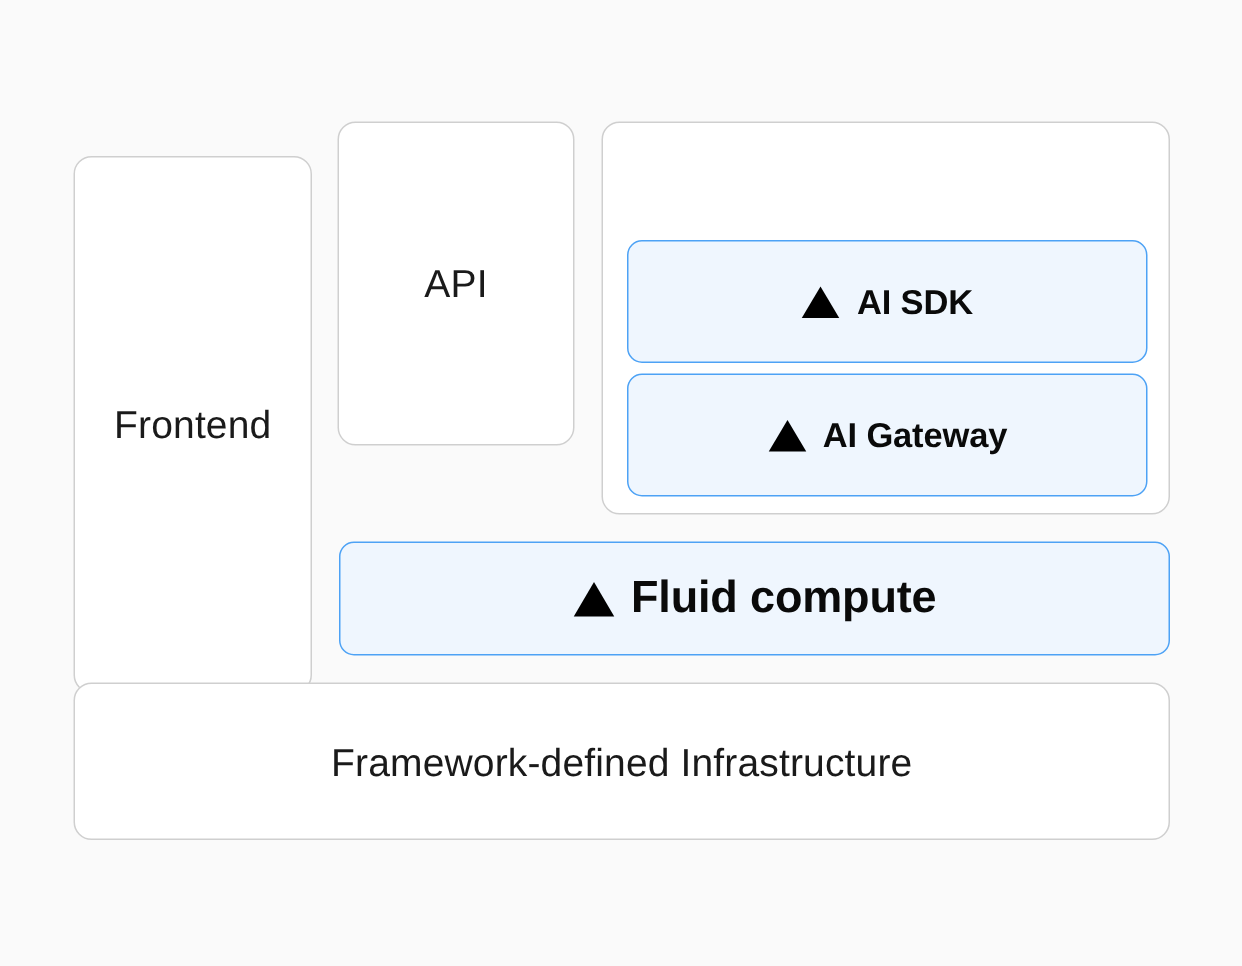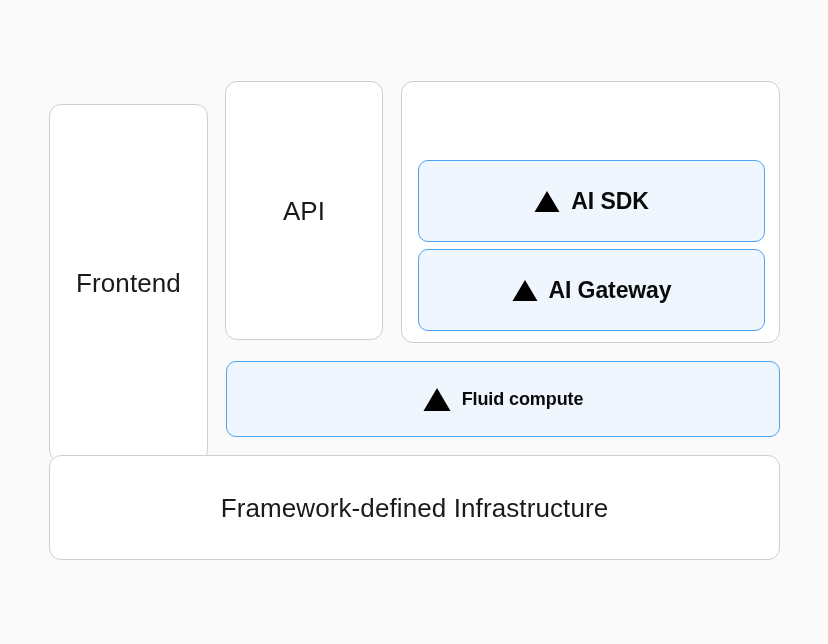--- a/index.html
+++ b/index.html
@@ -62,21 +62,21 @@
   .hl-label {
     font-size: 23px;
     font-weight: 700;
     color: #0a0a0a;
     letter-spacing: -0.1px;
     line-height: 1;
     white-space: nowrap;
   }
 
   .hl-label.lg {
-    font-size: 18px;
+    font-size: 30px;
   }
 
   
   .tri {
     display: block;
     flex: 0 0 auto;
   }
 
   
   #frontend-box {
@@ -85,21 +85,21 @@
     width: 159px;
     height: 358px;
     margin-top: 24px;
   }
 
   
   #api-box {
     left: 176px;
     top: 1px;
     width: 158px;
-    height: 259px;
+    height: 216px;
   }
 
   
   #reasoning-panel {
     left: 352px;
     top: 1px;
     width: 379px;
     height: 262px;
     display: block;
   }

